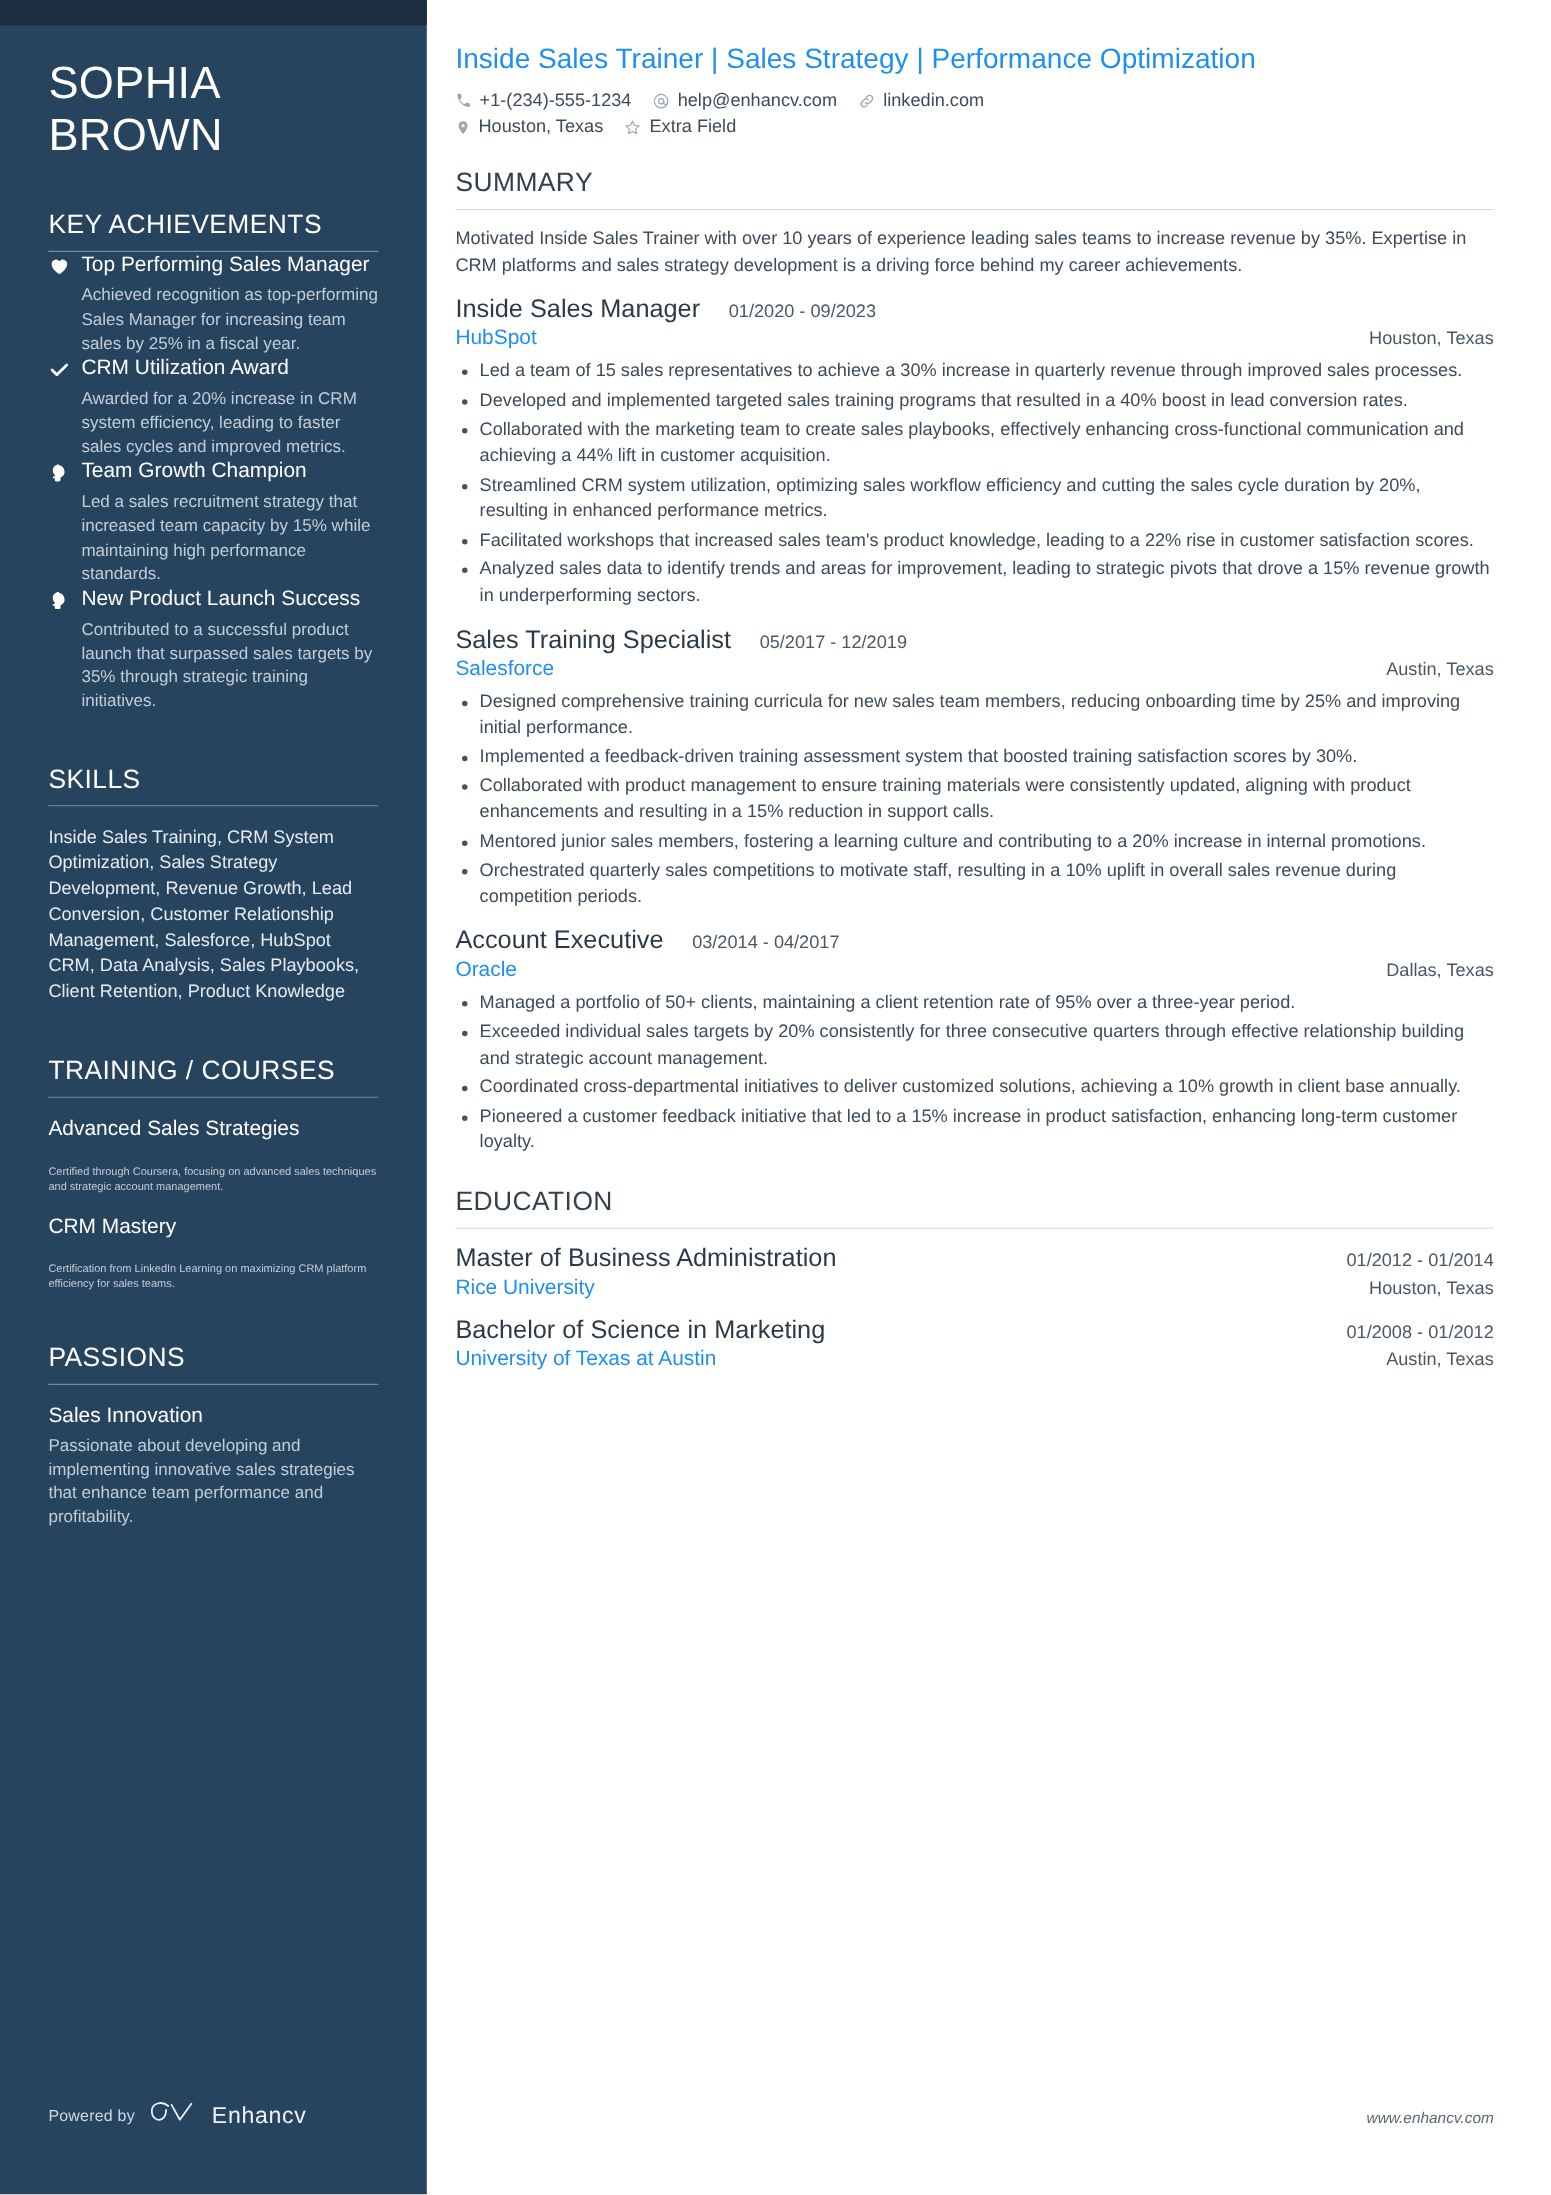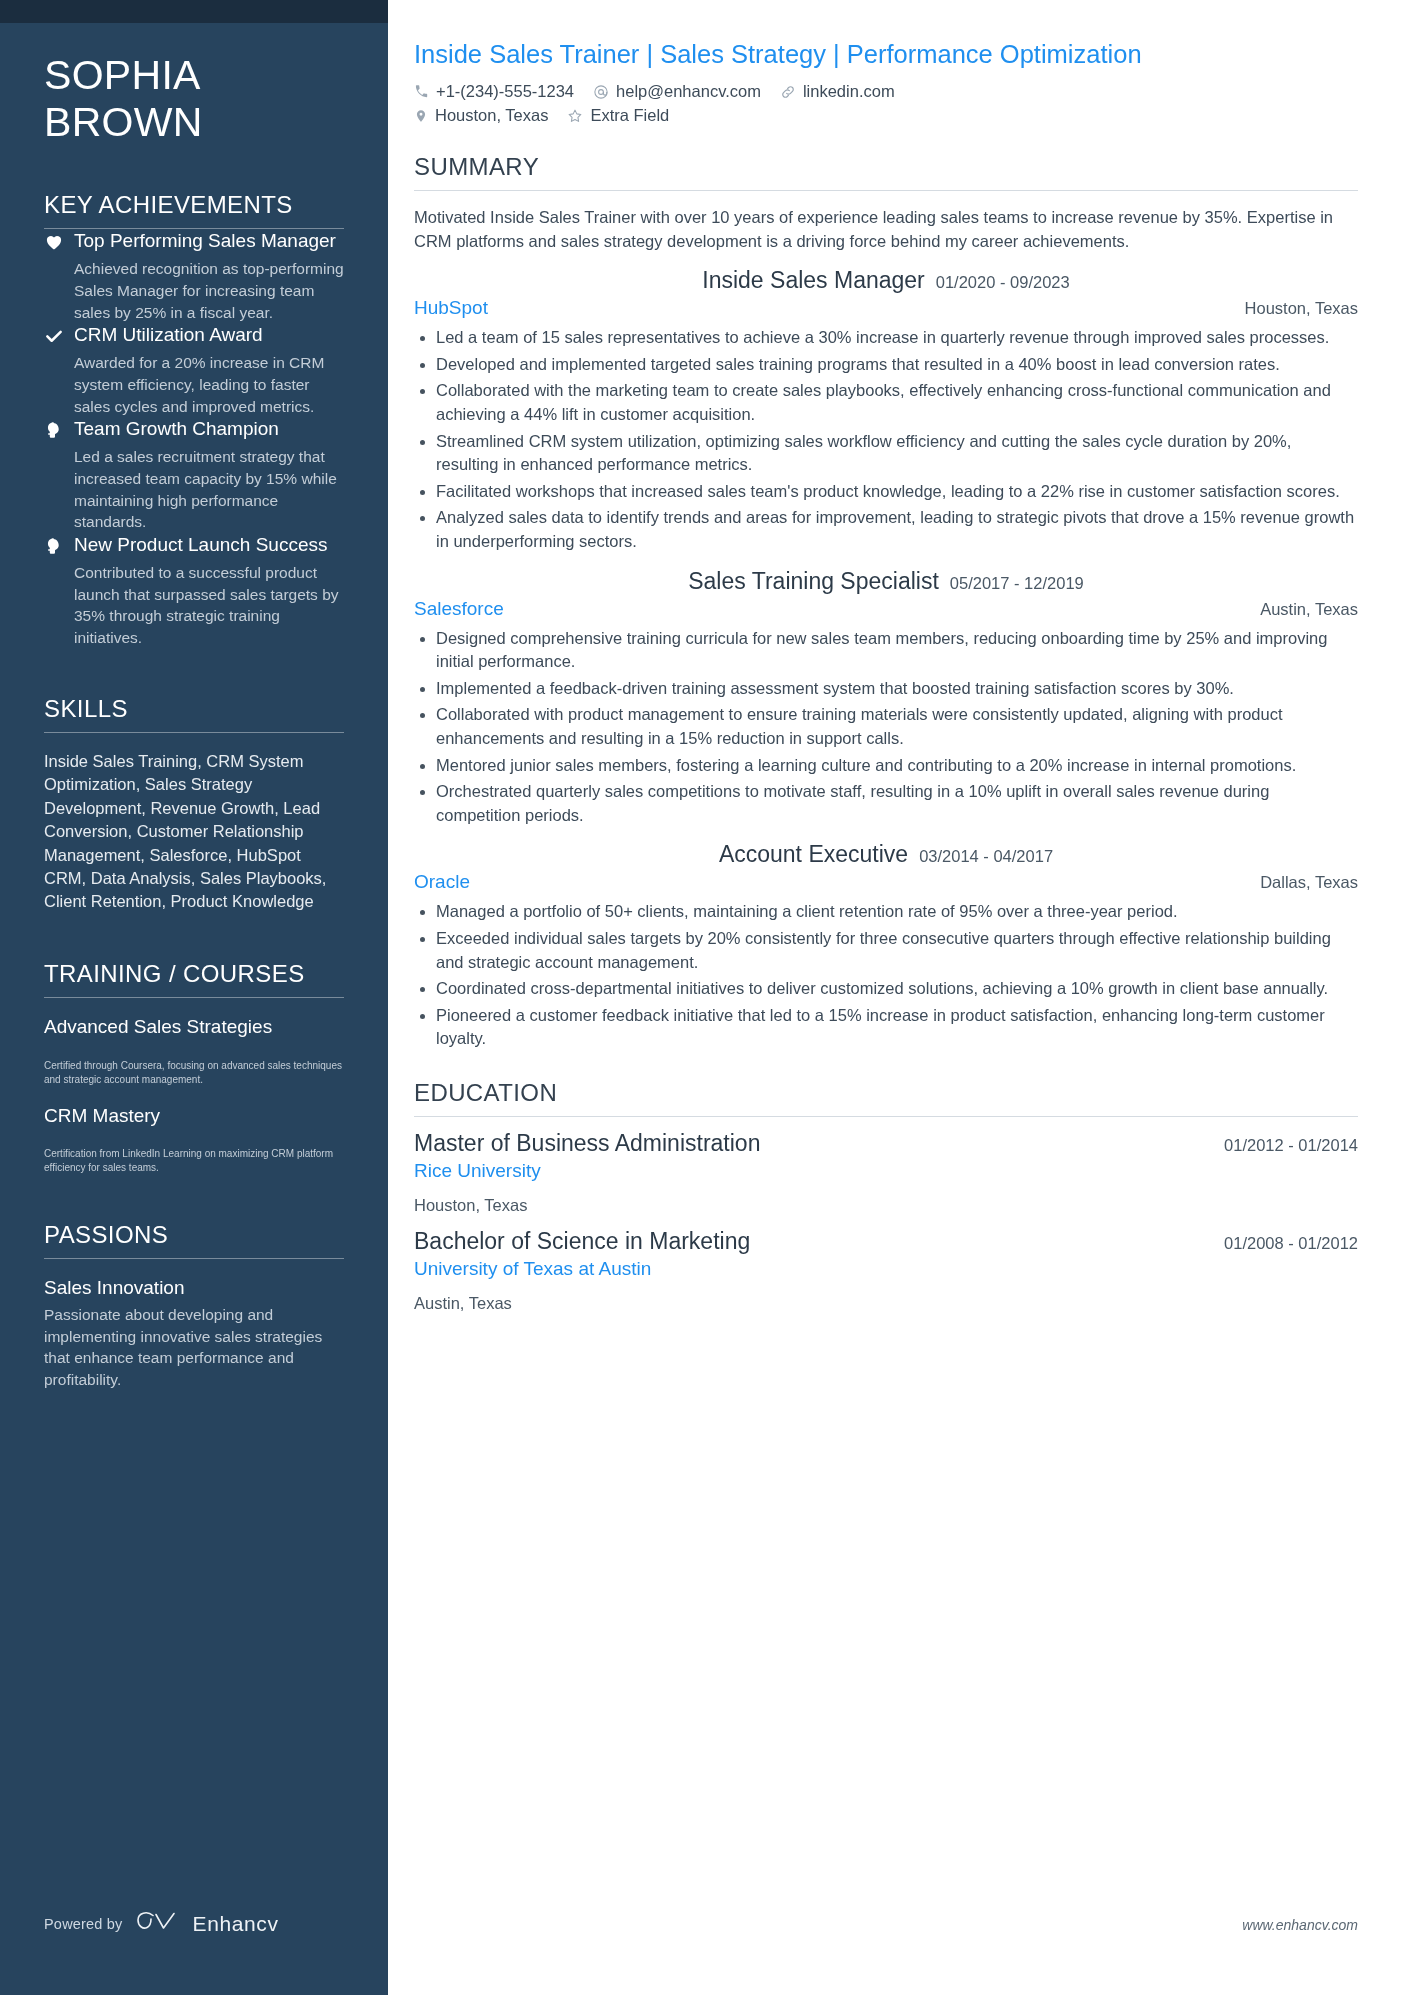--- a/index.html
+++ b/index.html
@@ -150,23 +150,23 @@
   }
   .summary-text {
     margin-top: 14px;
     font-size: 16.5px;
     line-height: 1.46;
     color: #3d4b59;
   }
   .job { margin-top: 14px; }
   .job-row1 {
     display: flex;
-    justify-content: center;
+    justify-content: flex-start;
     align-items: baseline;
-    gap: 11px;
+    gap: 26px;
   }
   .job-title { font-size: 23px; color: #2c3a48; font-weight: 400; }
   .job-dates { font-size: 16.5px; color: #4a5865; white-space: nowrap; }
   .job-row2 {
     display: flex;
     justify-content: space-between;
     align-items: baseline;
     gap: 14px;
     margin-top: 3px;
   }
@@ -197,23 +197,22 @@
     justify-content: space-between;
     align-items: baseline;
     gap: 14px;
   }
   .edu-degree { font-size: 23px; color: #2c3a48; font-weight: 400; }
   .edu-dates { font-size: 16.5px; color: #4a5865; white-space: nowrap; }
   .edu-row2 {
     display: flex;
     justify-content: space-between;
     align-items: baseline;
-    gap: 14px;
+    gap: 28px;
     margin-top: 3px;
-    flex-direction: column;
   }
   .edu-school { font-size: 19px; color: #1f8fef; }
   .edu-location { font-size: 16.5px; color: #4a5865; white-space: nowrap; }
   .main-footer {
     position: absolute;
     right: 52px;
     bottom: 62px;
     font-size: 14px;
     color: #5a6773;
     font-style: italic;

